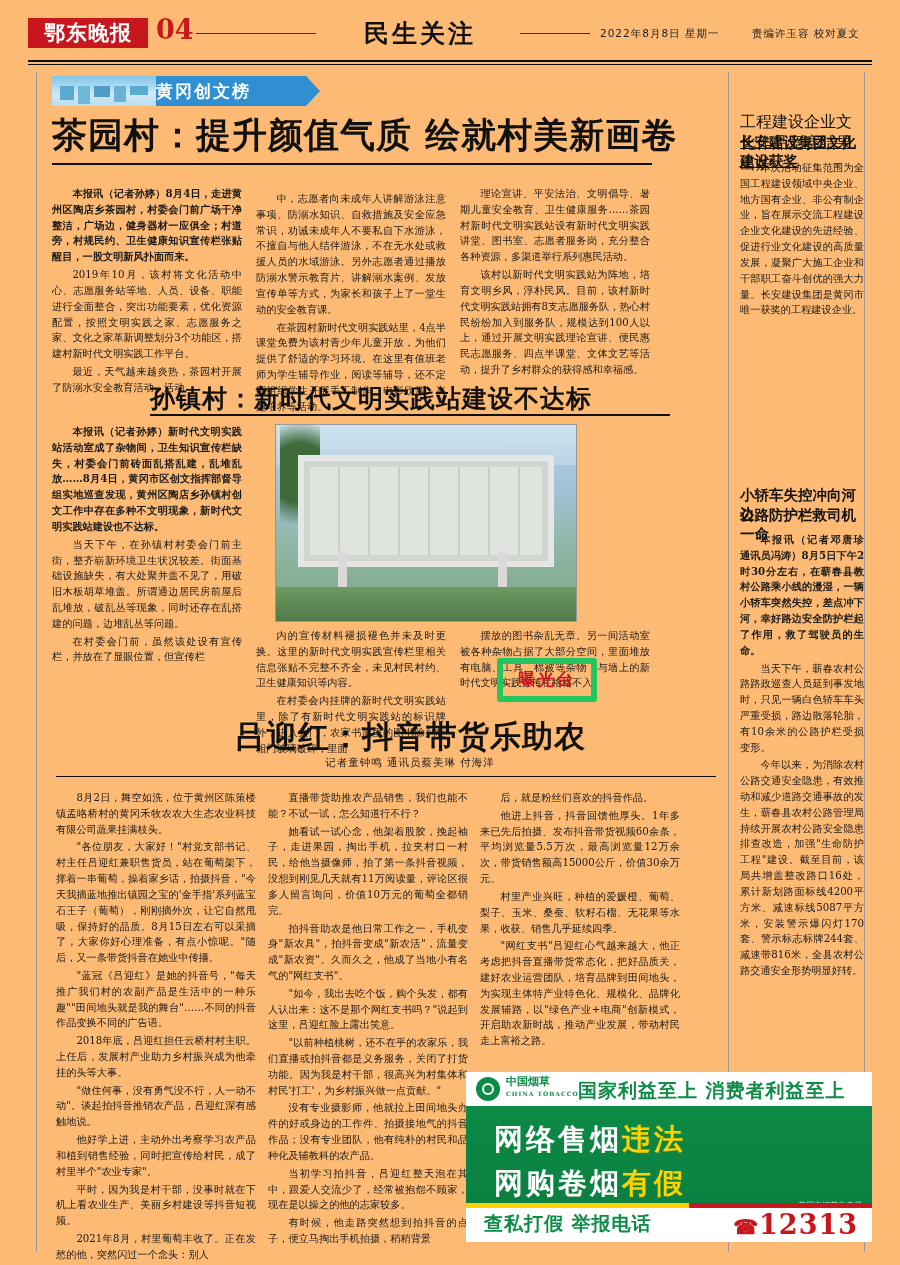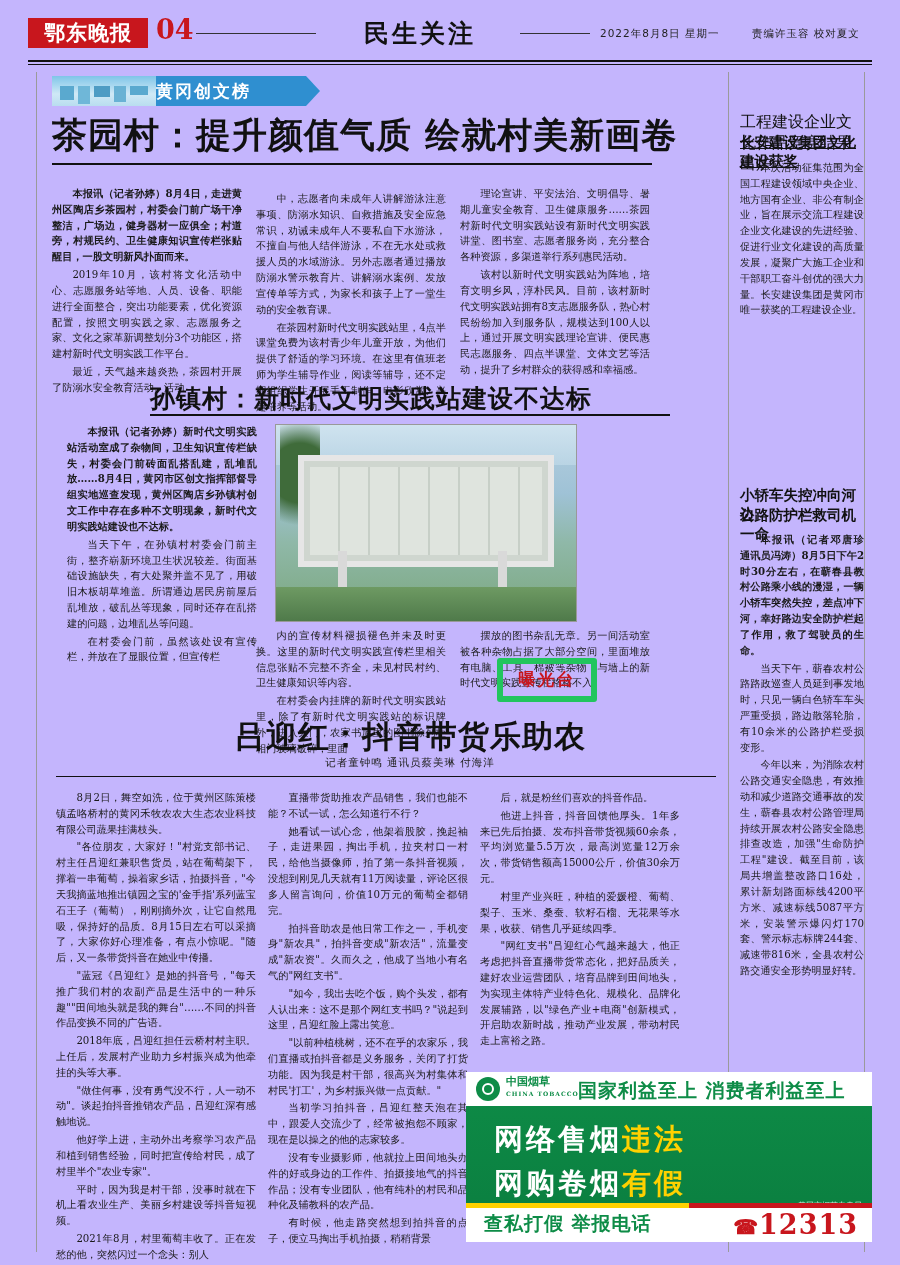--- a/index.html
+++ b/index.html
@@ -1,18 +1,18 @@
 <!DOCTYPE html>
 <html><head>
 <meta charset="utf-8">
 <style>
   html,body{margin:0;padding:0;background:#e8e8e8;}
   body{font-family:"DejaVu Sans","Liberation Sans",sans-serif;}
   .page{
-    width:900px;height:1265px;position:relative;background:#c4b5fd;
+    width:900px;height:1265px;position:relative;background:#fdba74;
     margin:0 auto;overflow:hidden;
   }
   
   .masthead{position:absolute;left:0;top:0;width:900px;height:62px;}
   .logo-box{position:absolute;left:28px;top:18px;width:120px;height:30px;
     background:#c8161d;color:#fff;font-weight:bold;font-size:21px;
     letter-spacing:1px;text-align:center;line-height:30px;
     font-family:"DejaVu Serif","Liberation Serif",serif;}
   .page-no{position:absolute;left:156px;top:14px;font-size:27px;color:#c8161d;
     font-weight:bold;font-family:"DejaVu Serif",serif;}
@@ -179,21 +179,21 @@
 
   <div class="photo">
     <div class="sky"></div>
     <div class="tree"></div>
     <div class="board"></div>
     <div class="leg1"></div>
     <div class="leg2"></div>
     <div class="ground"></div>
   </div>
 
-  <div class="col" style="left:52px;top:424px;width:190px;margin-left:15px;">
+  <div class="col" style="left:52px;top:424px;width:190px;">
     <p class="lead">本报讯（记者孙婷）新时代文明实践站活动室成了杂物间，卫生知识宣传栏缺失，村委会门前砖面乱搭乱建，乱堆乱放……8月4日，黄冈市区创文指挥部督导组实地巡查发现，黄州区陶店乡孙镇村创文工作中存在多种不文明现象，新时代文明实践站建设也不达标。</p>
     <p>当天下午，在孙镇村村委会门前主街，整齐崭新环境卫生状况较差。街面基础设施缺失，有大处聚并盖不见了，用破旧木板胡草堆盖。所谓通边居民房前屋后乱堆放，破乱丛等现象，同时还存在乱搭建的问题，边堆乱丛等问题。</p>
     <p>在村委会门前，虽然该处设有宣传栏，并放在了显眼位置，但宣传栏</p>
   </div>
   <div class="col" style="left:256px;top:628px;width:190px;">
     <p>内的宣传材料褪损褪色并未及时更换。这里的新时代文明实践宣传栏里相关信息张贴不完整不齐全，未见村民村约、卫生健康知识等内容。</p>
     <p>在村委会内挂牌的新时代文明实践站里，除了有新时代文明实践站的标识牌外，进入大门，农家书屋里的图书除列柜相门玻璃破碎，里面</p>
   </div>
   <div class="col" style="left:460px;top:628px;width:190px;">
     <p>摆放的图书杂乱无章。另一间活动室被各种杂物占据了大部分空间，里面堆放有电脑、工具、棉被等杂物，与墙上的新时代文明实践宣传栏格格不入。</p>
@@ -213,22 +213,22 @@
     <p>他好学上进，主动外出考察学习农产品和植到销售经验，同时把宣传给村民，成了村里半个"农业专家"。</p>
     <p>平时，因为我是村干部，没事时就在下机上看农业生产、美丽乡村建设等抖音短视频。</p>
     <p>2021年8月，村里葡萄丰收了。正在发愁的他，突然闪过一个念头：别人</p>
   </div>
   <div class="col" style="left:268px;top:790px;width:200px;">
     <p>直播带货助推农产品销售，我们也能不能？不试一试，怎么知道行不行？</p>
     <p>她看试一试心念，他架着股胶，挽起袖子，走进果园，掏出手机，拉夹村口一村民，给他当摄像师，拍了第一条抖音视频，没想到刚见几天就有11万阅读量，评论区很多人留言询问，价值10万元的葡萄全都销完。</p>
     <p>拍抖音助农是他日常工作之一，手机变身"新农具"，拍抖音变成"新农活"，流量变成"新农资"。久而久之，他成了当地小有名气的"网红支书"。</p>
     <p>"如今，我出去吃个饭，购个头发，都有人认出来：这不是那个网红支书吗？"说起到这里，吕迎红脸上露出笑意。</p>
     <p>"以前种植桃树，还不在乎的农家乐，我们直播或拍抖音都是义务服务，关闭了打货功能。因为我是村干部，很高兴为村集体和村民'打工'，为乡村振兴做一点贡献。"</p>
+    <p>没有专业摄影师，他就拉上田间地头办件的好或身边的工作件、拍摄接地气的抖音作品；没有专业团队，他有纯朴的村民和品种化及辅教科的农产品。</p>
     <p>当初学习拍抖音，吕迎红整天泡在其中，跟爱人交流少了，经常被抱怨不顾家，现在是以操之的他的志家较多。</p>
-    <p>没有专业摄影师，他就拉上田间地头办件的好或身边的工作件、拍摄接地气的抖音作品；没有专业团队，他有纯朴的村民和品种化及辅教科的农产品。</p>
     <p>有时候，他走路突然想到拍抖音的点子，便立马掏出手机拍摄，稍稍背景</p>
   </div>
   <div class="col" style="left:480px;top:790px;width:200px;">
     <p>后，就是粉丝们喜欢的抖音作品。</p>
     <p>他进上抖音，抖音回馈他厚头。1年多来已先后拍摄、发布抖音带货视频60余条，平均浏览量5.5万次，最高浏览量12万余次，带货销售额高15000公斤，价值30余万元。</p>
     <p>村里产业兴旺，种植的爱媛橙、葡萄、梨子、玉米、桑蚕、软籽石榴、无花果等水果，收获、销售几乎延续四季。</p>
     <p>"网红支书"吕迎红心气越来越大，他正考虑把抖音直播带货常态化，把好品质关，建好农业运营团队，培育品牌到田间地头，为实现主体特产业特色化、规模化、品牌化发展辅路，以"绿色产业+电商"创新模式，开启助农新时战，推动产业发展，带动村民走上富裕之路。</p>
     <p></p>
   </div>
 

